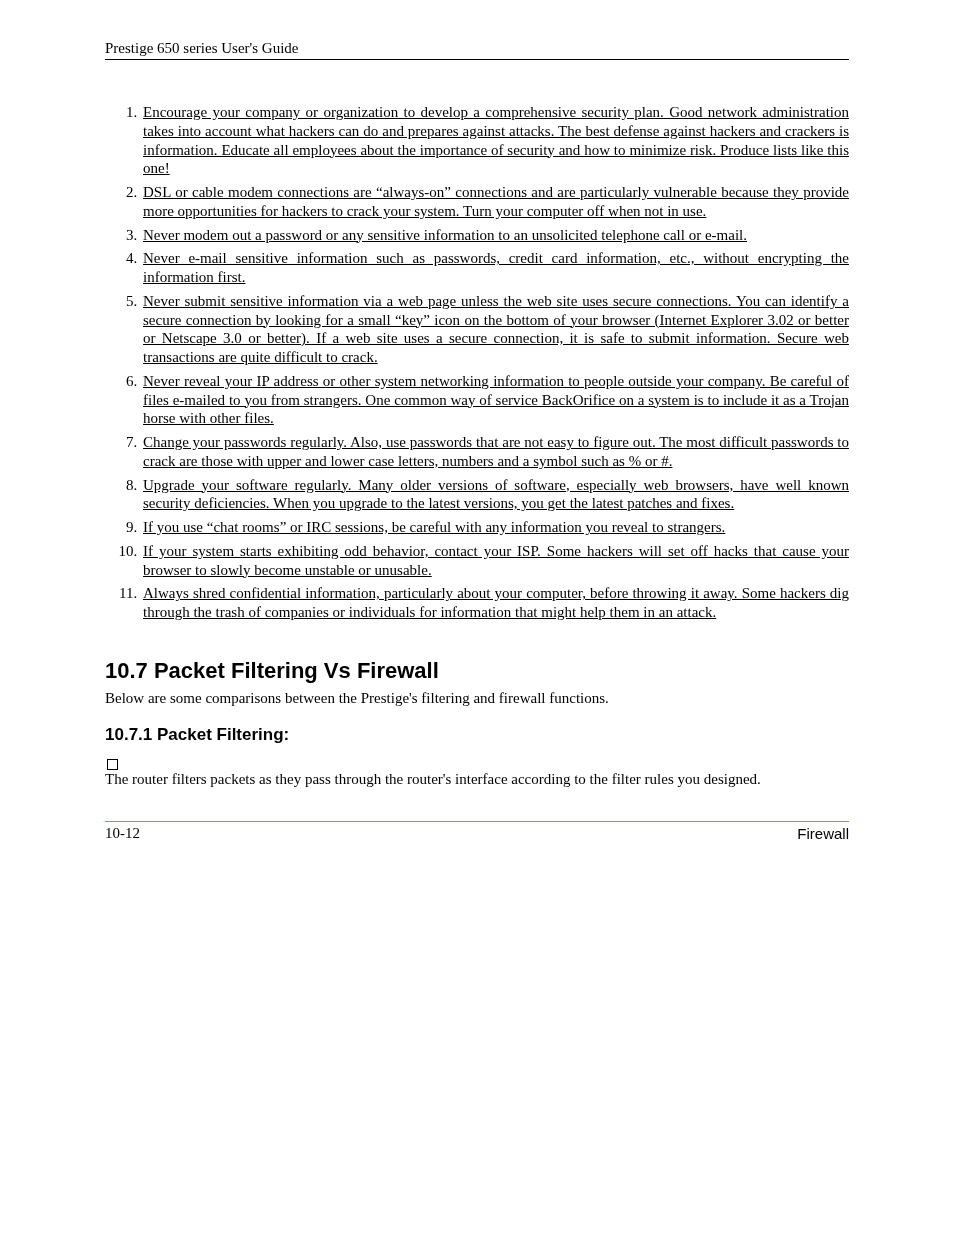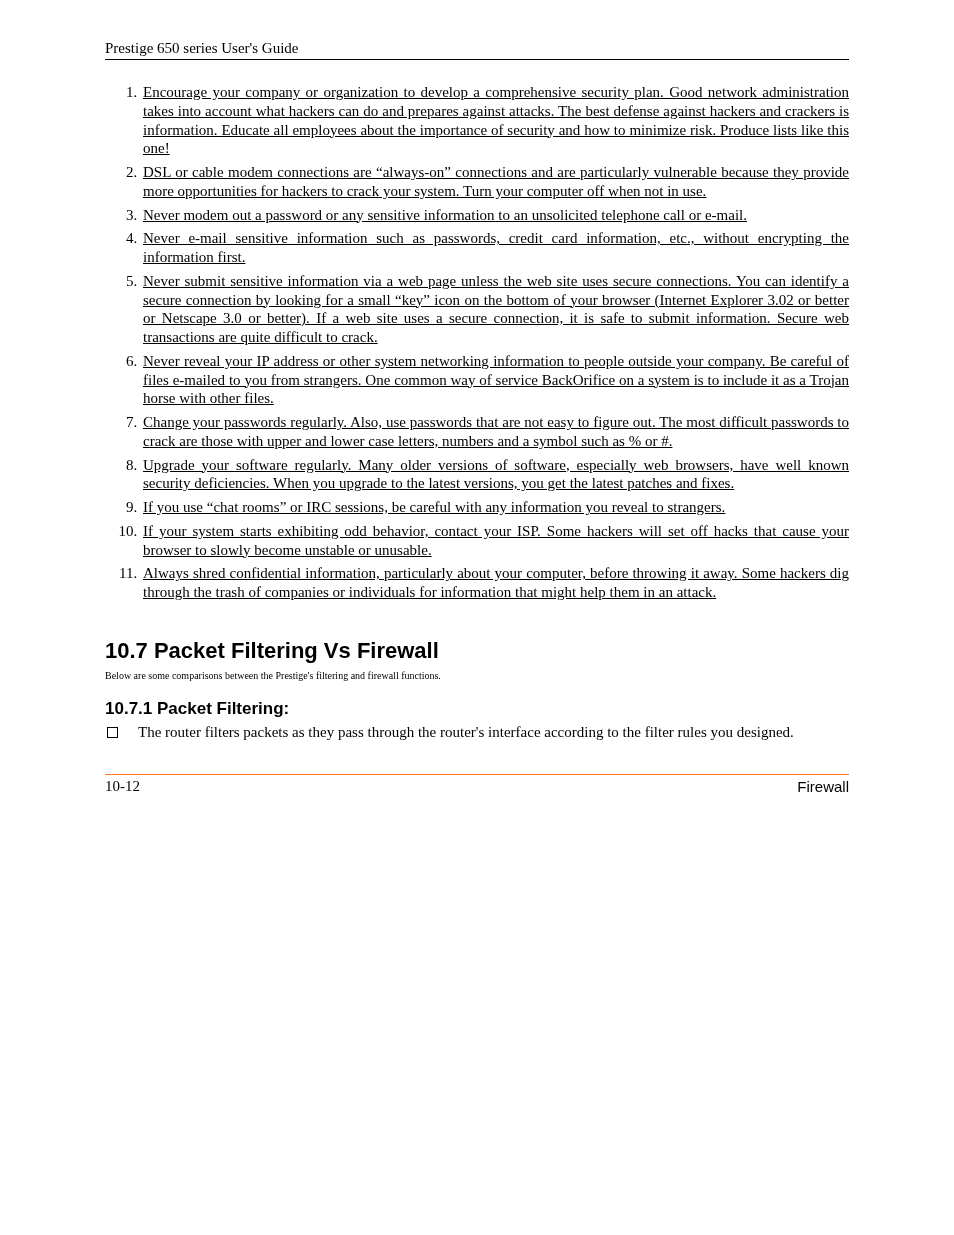--- a/index.html
+++ b/index.html
@@ -11,21 +11,21 @@
     color: #000;
     width: 954px;
   }
   .page {
     padding: 40px 105px 0 105px;
     box-sizing: border-box;
   }
   .header {
     border-bottom: 1px solid #000;
     padding-bottom: 2px;
-    margin-bottom: 23px;
+    margin-bottom: 43px;
     font-size: 15px;
   }
   ol.numlist {
     margin: 0 0 24px 0;
     padding-left: 36px;
   }
   ol.numlist li {
     padding-left: 2px;
     margin-bottom: 5px;
     line-height: 1.25;
@@ -33,38 +33,39 @@
     text-decoration: underline;
   }
   h2.section {
     font-family: Arial, Helvetica, sans-serif;
     font-weight: bold;
     font-size: 22px;
     margin: 36px 0 6px 0;
   }
   p.intro {
     margin: 6px 0 18px 0;
-    font-size: 10px;
+    font-size: 15px;
   }
   h3.subsection {
     font-family: Arial, Helvetica, sans-serif;
     font-weight: bold;
     font-size: 17px;
-    margin: 18px 0 4px 0;
+    margin: 18px 0 10px 0;
   }
   ul.checklist {
     list-style: none;
     margin: 0;
     padding: 0;
   }
   ul.checklist li {
     display: flex;
     align-items: flex-start;
     margin: 0 0 14px 0;
     line-height: 1.3;
+    flex-direction: column;
   }
   ul.checklist li .box {
     flex: 0 0 auto;
     width: 9px;
     height: 9px;
     border: 1px solid #000;
     margin: 4px 20px 0 2px;
   }
   ul.checklist li .txt {
     flex: 1 1 auto;

